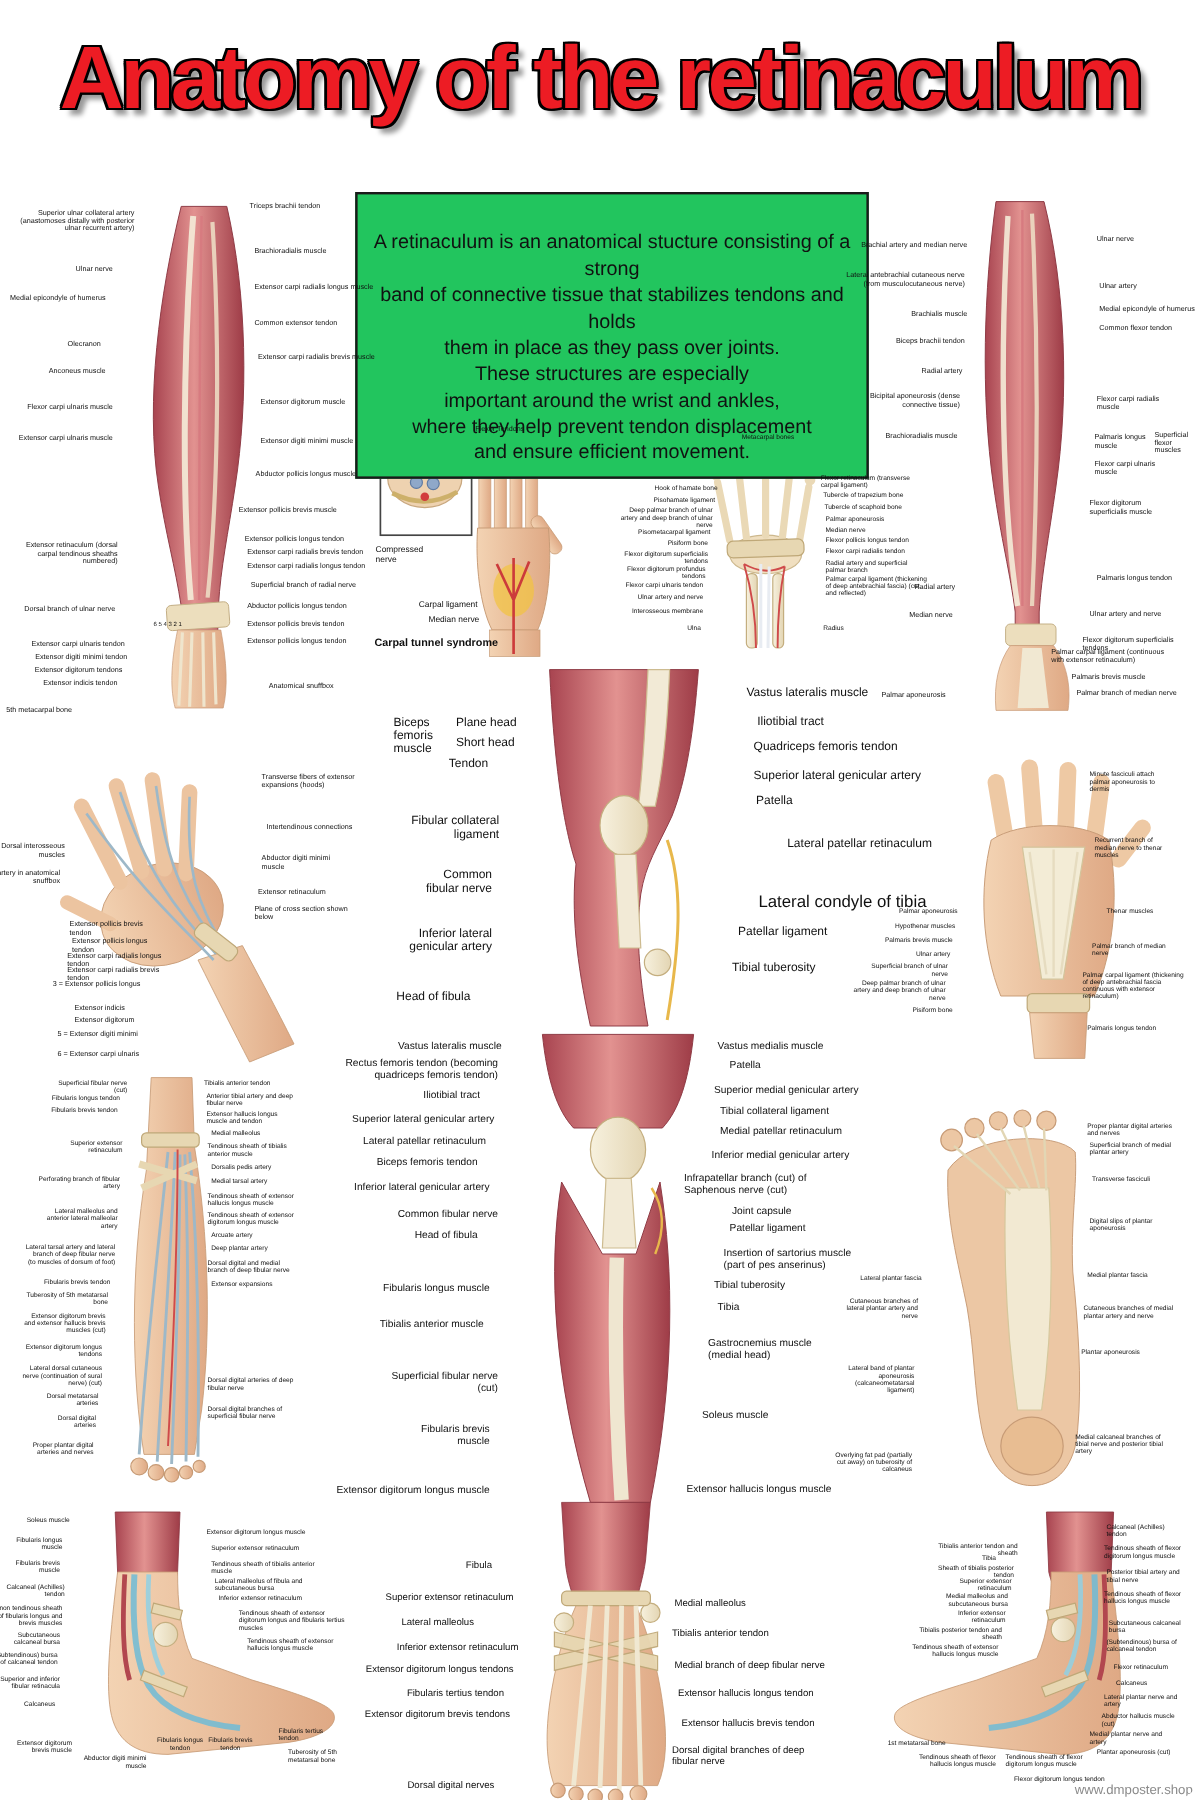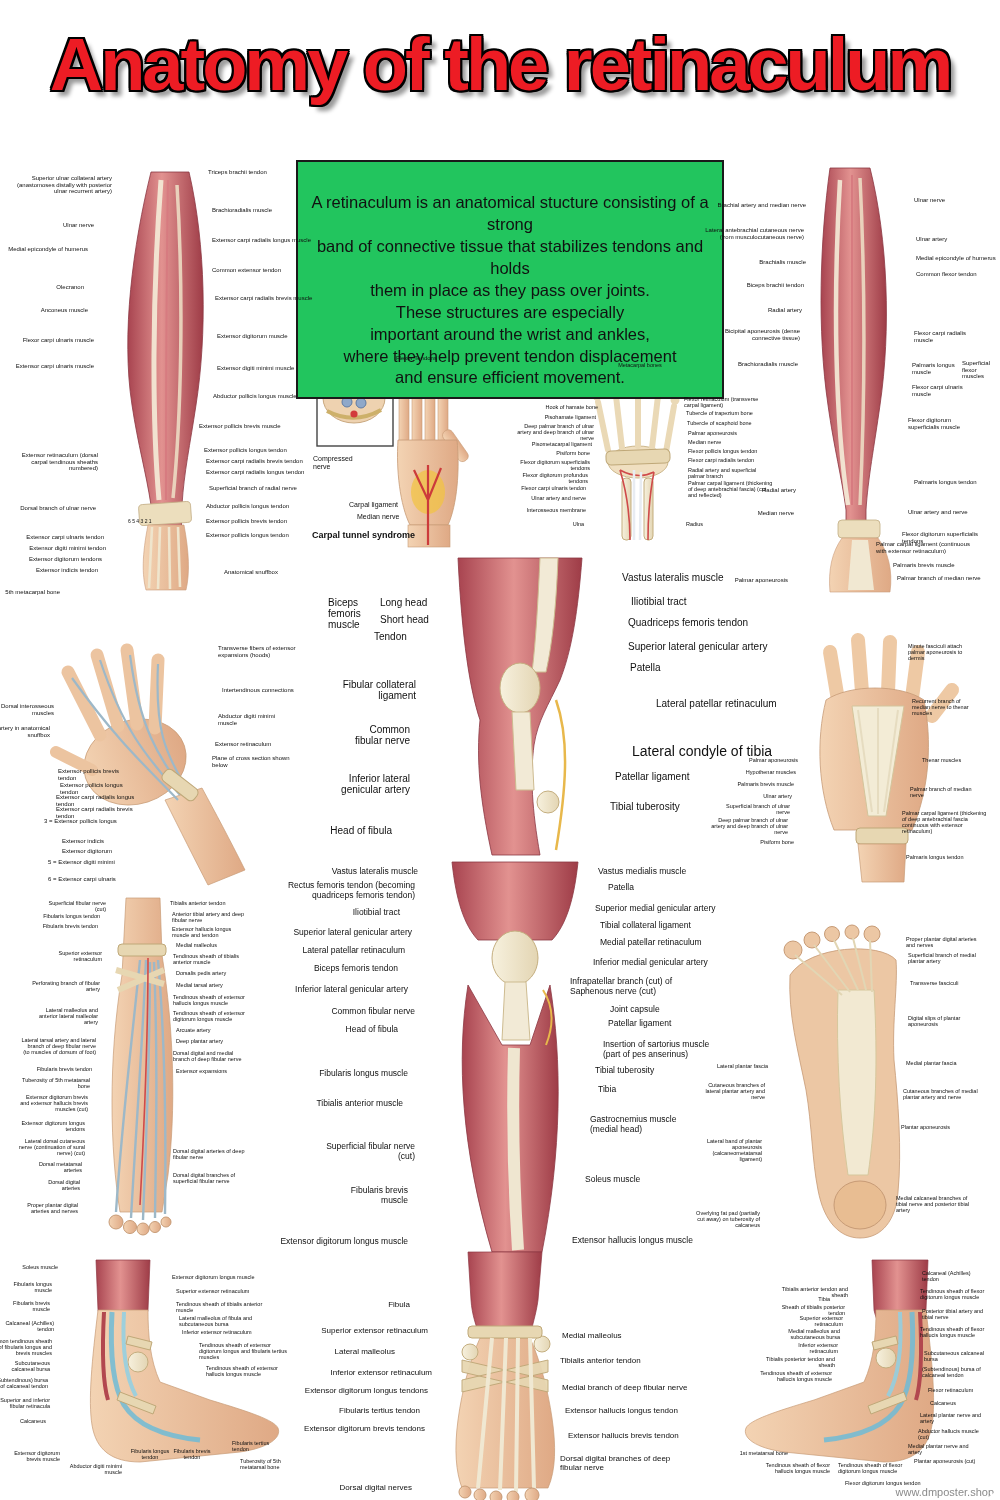--- a/index.html
+++ b/index.html
@@ -315,21 +315,21 @@
       <span class="lbl" style="left: 58px; top: 768px; font-size: 6px; width: 70px;">Extensor pollicis brevis tendon</span>
       <span class="lbl" style="left: 60px; top: 782px; font-size: 6px; width: 70px;">Extensor pollicis longus tendon</span>
       <span class="lbl" style="left: 56px; top: 794px; font-size: 6px; width: 80px;">Extensor carpi radialis longus tendon</span>
       <span class="lbl" style="left: 56px; top: 806px; font-size: 6px; width: 80px;">Extensor carpi radialis brevis tendon</span>
       <span class="lbl" style="left: 44px; top: 818px; font-size: 6px; width: 75px;">3 = Extensor pollicis longus</span>
       <span class="lbl" style="left: 62px; top: 838px; font-size: 6px; white-space: nowrap;">Extensor indicis</span>
       <span class="lbl" style="left: 62px; top: 848px; font-size: 6px; white-space: nowrap;">Extensor digitorum</span>
       <span class="lbl" style="left: 48px; top: 859px; font-size: 6px; width: 75px;">5 = Extensor digiti minimi</span>
       <span class="lbl" style="left: 48px; top: 876px; font-size: 6px; width: 75px;">6 = Extensor carpi ulnaris</span>
       <span class="lbl" style="left: 328px; top: 597px; font-size: 10px; width: 50px;">Biceps femoris muscle</span>
-      <span class="lbl" style="left: 380px; top: 597px; font-size: 10px; white-space: nowrap;">Long head</span>
+      <span class="lbl" style="left: 380px; top: 597px; font-size: 10px; white-space: nowrap;">Plane head</span>
       <span class="lbl" style="left: 380px; top: 614px; font-size: 10px; white-space: nowrap;">Short head</span>
       <span class="lbl" style="left: 374px; top: 631px; font-size: 10px; white-space: nowrap;">Tendon</span>
       <span class="lbl r" style="left: 416px; top: 679px; font-size: 10px; width: 110px;">Fibular collateral ligament</span>
       <span class="lbl r" style="left: 410px; top: 724px; font-size: 10px; width: 70px;">Common fibular nerve</span>
       <span class="lbl r" style="left: 410px; top: 773px; font-size: 10px; width: 85px;">Inferior lateral genicular artery</span>
       <span class="lbl r" style="left: 392px; top: 825px; font-size: 10px; white-space: nowrap;">Head of fibula</span>
       <span class="lbl" style="left: 622px; top: 572px; font-size: 10px; white-space: nowrap;">Vastus lateralis muscle</span>
       <span class="lbl" style="left: 631px; top: 596px; font-size: 10px; white-space: nowrap;">Iliotibial tract</span>
       <span class="lbl" style="left: 628px; top: 617px; font-size: 10px; white-space: nowrap;">Quadriceps femoris tendon</span>
       <span class="lbl" style="left: 628px; top: 641px; font-size: 10px; white-space: nowrap;">Superior lateral genicular artery</span>

